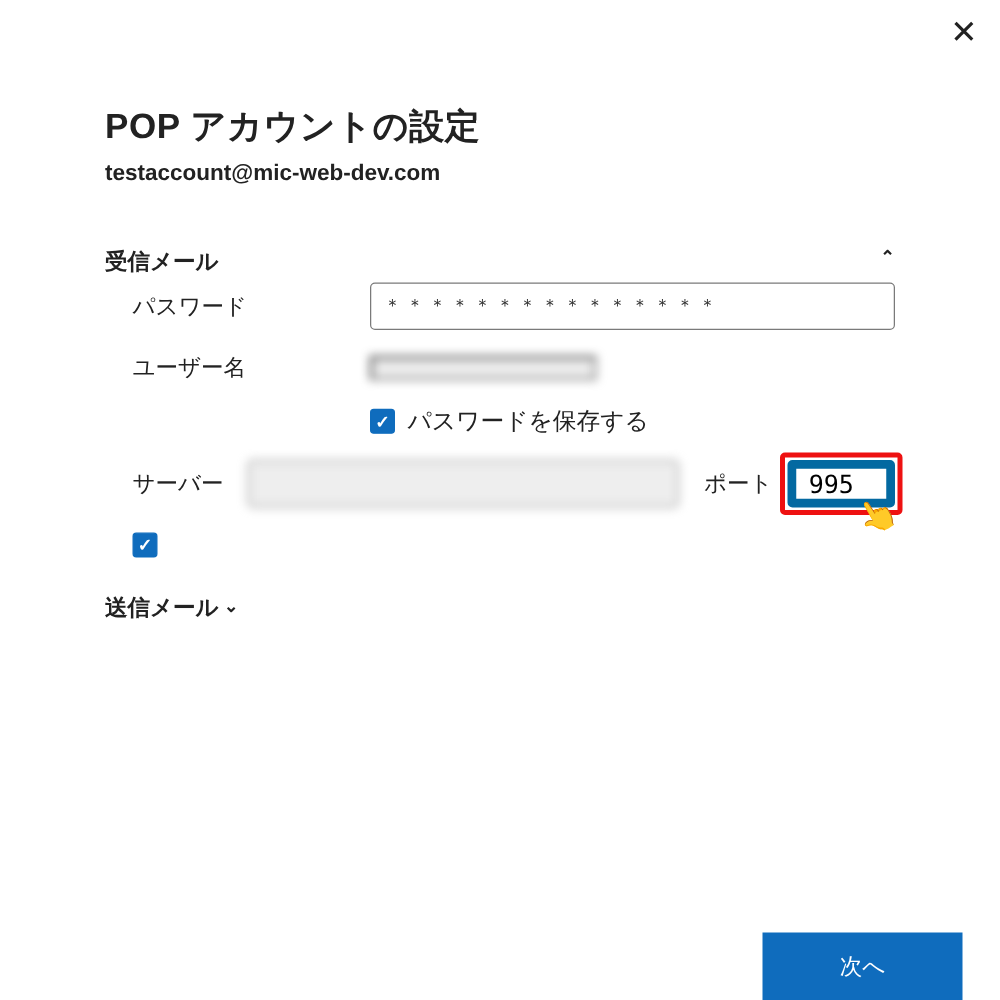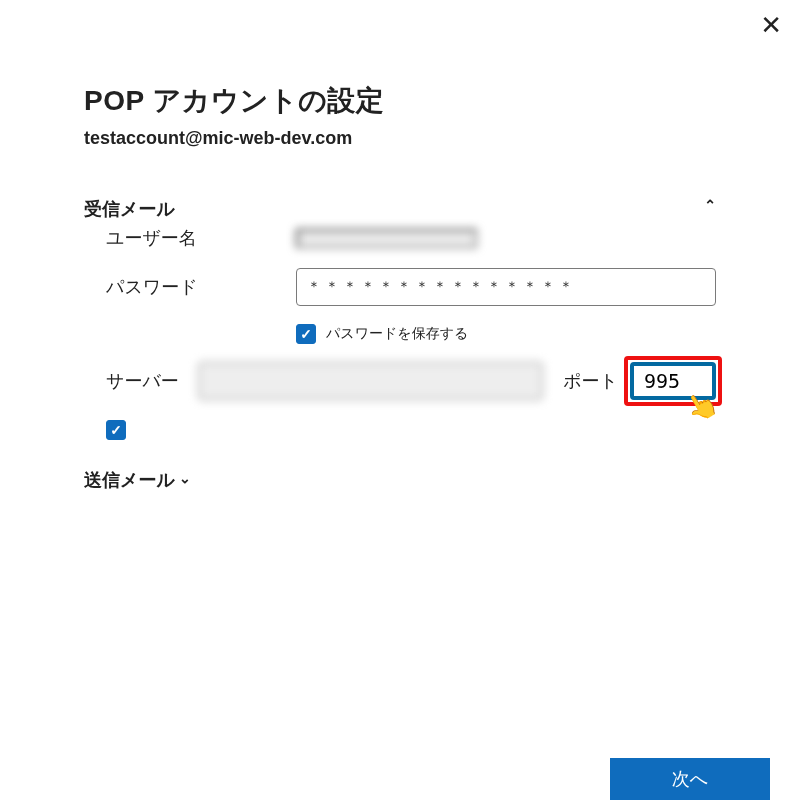--- a/index.html
+++ b/index.html
@@ -19,59 +19,59 @@
     width: 100%; height: 38px; border: 1px solid #7a7a7a; border-radius: 4px;
     padding: 0 10px; font-size: 18px; background: #fff;
   }
   .blurred { filter: blur(4px); background: #eee; color: #bbb; }
   .pw-box { display: flex; align-items: center; letter-spacing: 4px; font-size: 14px; color: #333; }
   .check-row { display: flex; align-items: center; margin-bottom: 18px; }
   .check-row.indent1 { padding-left: 190px; }
   .chk { width: 20px; height: 20px; border: 1px solid #7a7a7a; border-radius: 3px; display: inline-flex; align-items: center; justify-content: center; margin-right: 10px; flex-shrink: 0; }
   .chk.checked { background: #0f6cbd; border-color: #0f6cbd; }
   .chk.checked::after { content: "✓"; color: #fff; font-size: 14px; font-weight: 700; }
-  .chk-label { font-size: 14px; text-align: center; }
+  .chk-label { font-size: 19px; text-align: center; }
   .server-port-row { display: flex; align-items: center; gap: 12px; margin-bottom: 20px; position: relative; }
   .server-label { width: 80px; font-size: 18px; }
   .server-input { flex: 1; height: 38px; border: 1px solid #7a7a7a; border-radius: 4px; padding: 0 10px; }
   .port-label { font-size: 18px; margin-left: 8px; }
   .port-wrap { position: relative; }
-  .port-input { width: 86px; height: 38px; border: 4px solid #0369a1; border-radius: 4px; padding: 0 10px; font-size: 20px; font-family: ui-monospace, Consolas, monospace; }
+  .port-input { width: 86px; height: 38px; border: 7px solid #0369a1; border-radius: 4px; padding: 0 10px; font-size: 20px; font-family: ui-monospace, Consolas, monospace; }
   .highlight-box { position: absolute; top: -6px; left: -6px; right: -6px; bottom: -6px; border: 4px solid #e11; border-radius: 4px; pointer-events: none; }
   .pointer { position: absolute; right: -2px; bottom: -22px; font-size: 26px; transform: rotate(-30deg); pointer-events:none; }
   .out-section { margin-top: 28px; }
   .out-header { font-size: 18px; font-weight: 700; display: flex; align-items: center; gap: 4px; }
-  .next-btn { position: absolute; right: 30px; bottom: 0; background: #0f6cbd; color: #fff; border: none; width: 160px; height: 42px; font-size: 18px; cursor: pointer; font-family: Liberation Mono, monospace; }
+  .next-btn { position: absolute; right: 30px; bottom: 0; background: #0f6cbd; color: #fff; border: none; width: 160px; height: 54px; font-size: 18px; cursor: pointer; font-family: Liberation Mono, monospace; }
 </style>
 </head>
 <body>
 
 <div class="dialog">
   <div class="close">✕</div>
 
   <div class="content">
     <div class="title">POP アカウントの設定</div>
     <div class="email">testaccount@mic-web-dev.com</div>
 
     <div class="section-header">
       <span>受信メール</span>
       <span class="chev">⌃</span>
     </div>
 
     <div class="form">
       <div class="row">
-        <div class="label">ユーザー名</div>
-        <div class="field"><input class="tf blurred" value="" style=""></div>
-      </div>
-
-      <div class="row">
         <div class="label">パスワード</div>
         <div class="field">
           <div class="pw-box">＊＊＊＊＊＊＊＊＊＊＊＊＊＊＊</div>
         </div>
+      </div>
+
+      <div class="row">
+        <div class="label">ユーザー名</div>
+        <div class="field"><input class="tf blurred" value="" style=""></div>
       </div>
 
       <div class="check-row indent1">
         <span class="chk checked"></span>
         <span class="chk-label">パスワードを保存する</span>
       </div>
 
       <div class="server-port-row">
         <div class="server-label">サーバー</div>
         <input class="server-input blurred" value="" style="">

